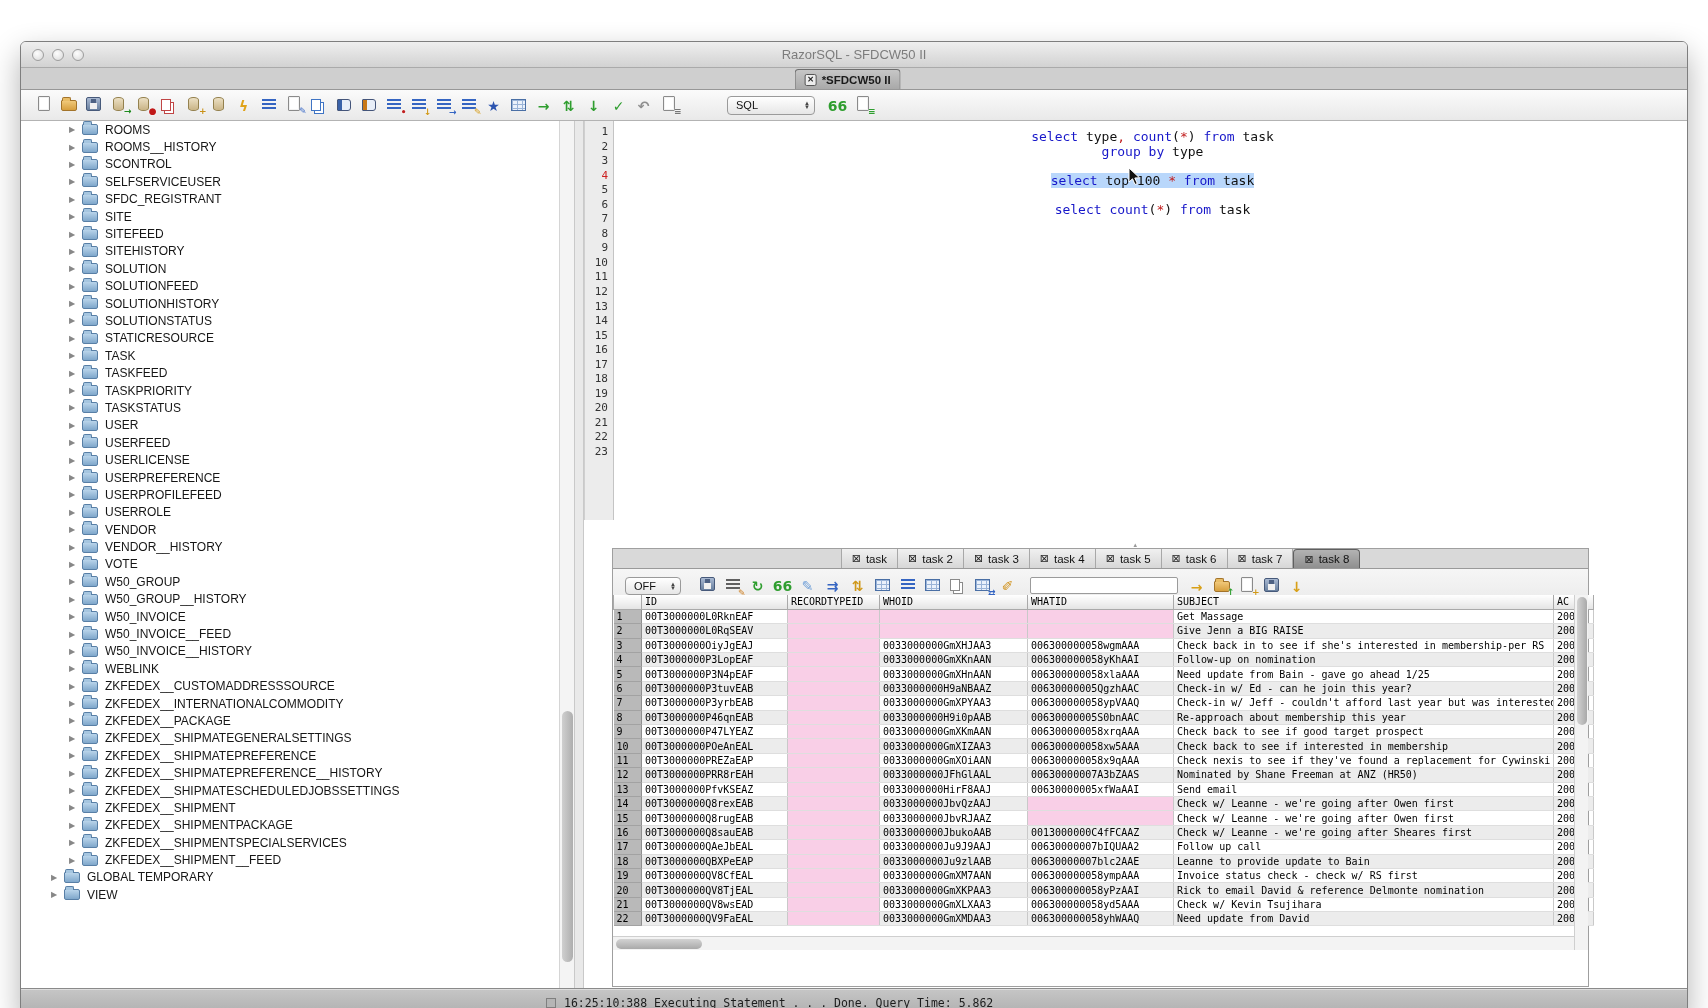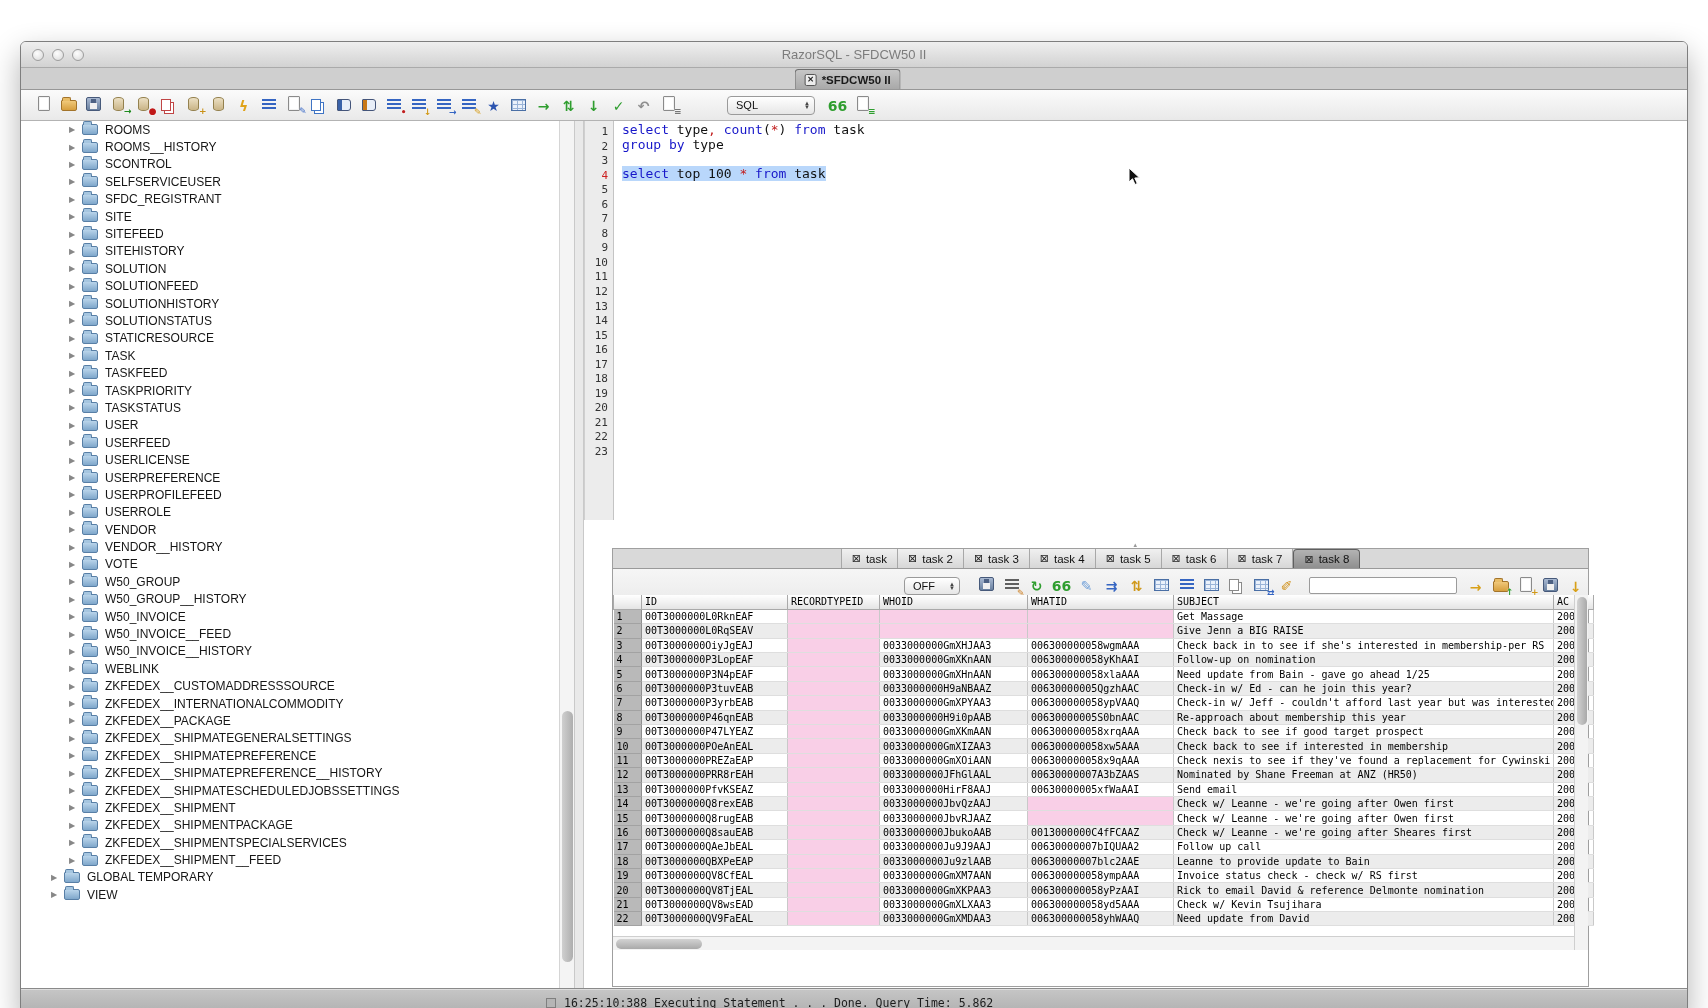--- a/index.html
+++ b/index.html
@@ -88,21 +88,21 @@
 
   
   .right { position:absolute; left:563px; top:0; right:4px; bottom:0; }
 
   
   .editor { position:absolute; left:0; top:0; right:0; height:399px; background:#fff;
     border-left:1px solid #cfcfcf; overflow:hidden; }
   .gutter { position:absolute; left:0; top:0; width:29px; bottom:0; background:#ececec; border-right:1px solid #c4c4c4; }
   .gnum { height:14.55px; font:11px "DejaVu Sans Mono",monospace; color:#333; text-align:right; padding-right:5px; padding-top:1px; }
   .gnum.cur { color:#cc1f1f; }
-  .codearea { position:absolute; left:30px; top:0; right:0; bottom:0; padding:2px 0 0 7px; }
+  .codearea { position:absolute; left:30px; top:0; right:0; bottom:0; padding:9px 0 0 7px;text-align:center; }
   .cline { height:14.55px; font:13px/14.55px "DejaVu Sans Mono",monospace; white-space:pre; color:#111; }
   .gutter { padding-top:3px; }
   .tk { color:#1717c9; } .tp { color:#111; } .tr2 { color:#c22020; }
   .sel { background:#b9d7fb; }
 
   
   .estatus { position:absolute; left:0; top:399px; right:0; height:18px;
     background:linear-gradient(#cccccc,#b1b1b1); border:1px solid #8f8f8f; border-left:none;
     box-shadow:inset 0 1px 0 #e3e3e3; font-size:11px; color:#1c1c1c;
     display:flex; align-items:center; justify-content:center; white-space:pre; }
@@ -114,21 +114,21 @@
   .rtabs { position:relative; height:20px; background:#d9d9d9; border-bottom:1px solid #9a9a9a;
     display:flex; justify-content:center; align-items:flex-end; }
   .rtab { height:19px; display:flex; align-items:center; gap:5px; padding:0 10px;
     background:linear-gradient(#f0f0f0,#d7d7d7); border-right:1px solid #a8a8a8;
     font-size:11.5px; color:#111; }
   .rtab:first-child { border-left:1px solid #a8a8a8; }
   .rtab .x { font-family:"DejaVu Sans",sans-serif; font-size:11px; color:#222; }
   .rtab.active { background:linear-gradient(#b3b3b3,#8f8f8f); border:1px solid #5f5f5f; border-bottom:none;
     border-radius:4px 4px 0 0; }
   .rtoolbar { position:relative; height:34px; border-bottom:1px solid #c2c2c2; background:linear-gradient(#f6f6f6,#ebebeb);
-    display:flex; align-items:center; padding-left:12px;justify-content:flex-end; }
+    display:flex; align-items:center; padding-left:12px; }
   .sel-off { width:56px; justify-content:space-between; margin-right:14px; height:18px; }
   .rsearch { width:148px; height:17px; border:1px solid #9b9b9b; border-radius:2px; background:#fff;
     font:11px "Liberation Sans",sans-serif; padding:0 4px; margin:0 6px 0 10px; }
 
   
   .rtable-zone { position:absolute; left:0; top:46px; right:0; bottom:0; background:#fff; }
   .vscroll { position:absolute; right:0; top:0; width:14px; height:355px; background:#f3f3f3; border-left:1px solid #cfcfcf; }
   .vthumb { position:absolute; left:1.5px; width:10px; top:2px; height:128px; border-radius:6px;
     background:linear-gradient(90deg,#d3d3d3,#a9a9a9); }
   .hscroll { position:absolute; left:0; top:341px; width:961px; height:14px; background:#f3f3f3; border-top:1px solid #cfcfcf; }
@@ -512,20 +512,21 @@
             <div class="gnum">21</div>
             <div class="gnum">22</div>
             <div class="gnum">23</div>
           </div>
         <div class="codearea" id="code">
             <div class="cline"><span class="tk">select</span><span class="tp"> type</span><span class="tr2">,</span><span class="tp"> </span><span class="tk">count</span><span class="tp">(</span><span class="tr2">*</span><span class="tp">) </span><span class="tk">from</span><span class="tp"> task</span></div>
             <div class="cline"><span class="tk">group by</span><span class="tp"> type</span></div>
             <div class="cline"></div>
             <div class="cline"><span class="sel"><span class="tk">select</span><span class="tp"> top 100 </span><span class="tr2">*</span><span class="tp"> </span><span class="tk">from</span><span class="tp"> task</span></span></div>
             <div class="cline"></div>
+            <div class="cline"><span class="tk">select</span><span class="tp"> </span><span class="tk">count</span><span class="tp">(</span><span class="tr2">*</span><span class="tp">) </span><span class="tk">from</span><span class="tp"> task</span></div>
             <div class="cline"></div>
             <div class="cline"></div>
             <div class="cline"></div>
             <div class="cline"></div>
             <div class="cline"></div>
             <div class="cline"></div>
             <div class="cline"></div>
             <div class="cline"></div>
             <div class="cline"></div>
             <div class="cline"></div>

